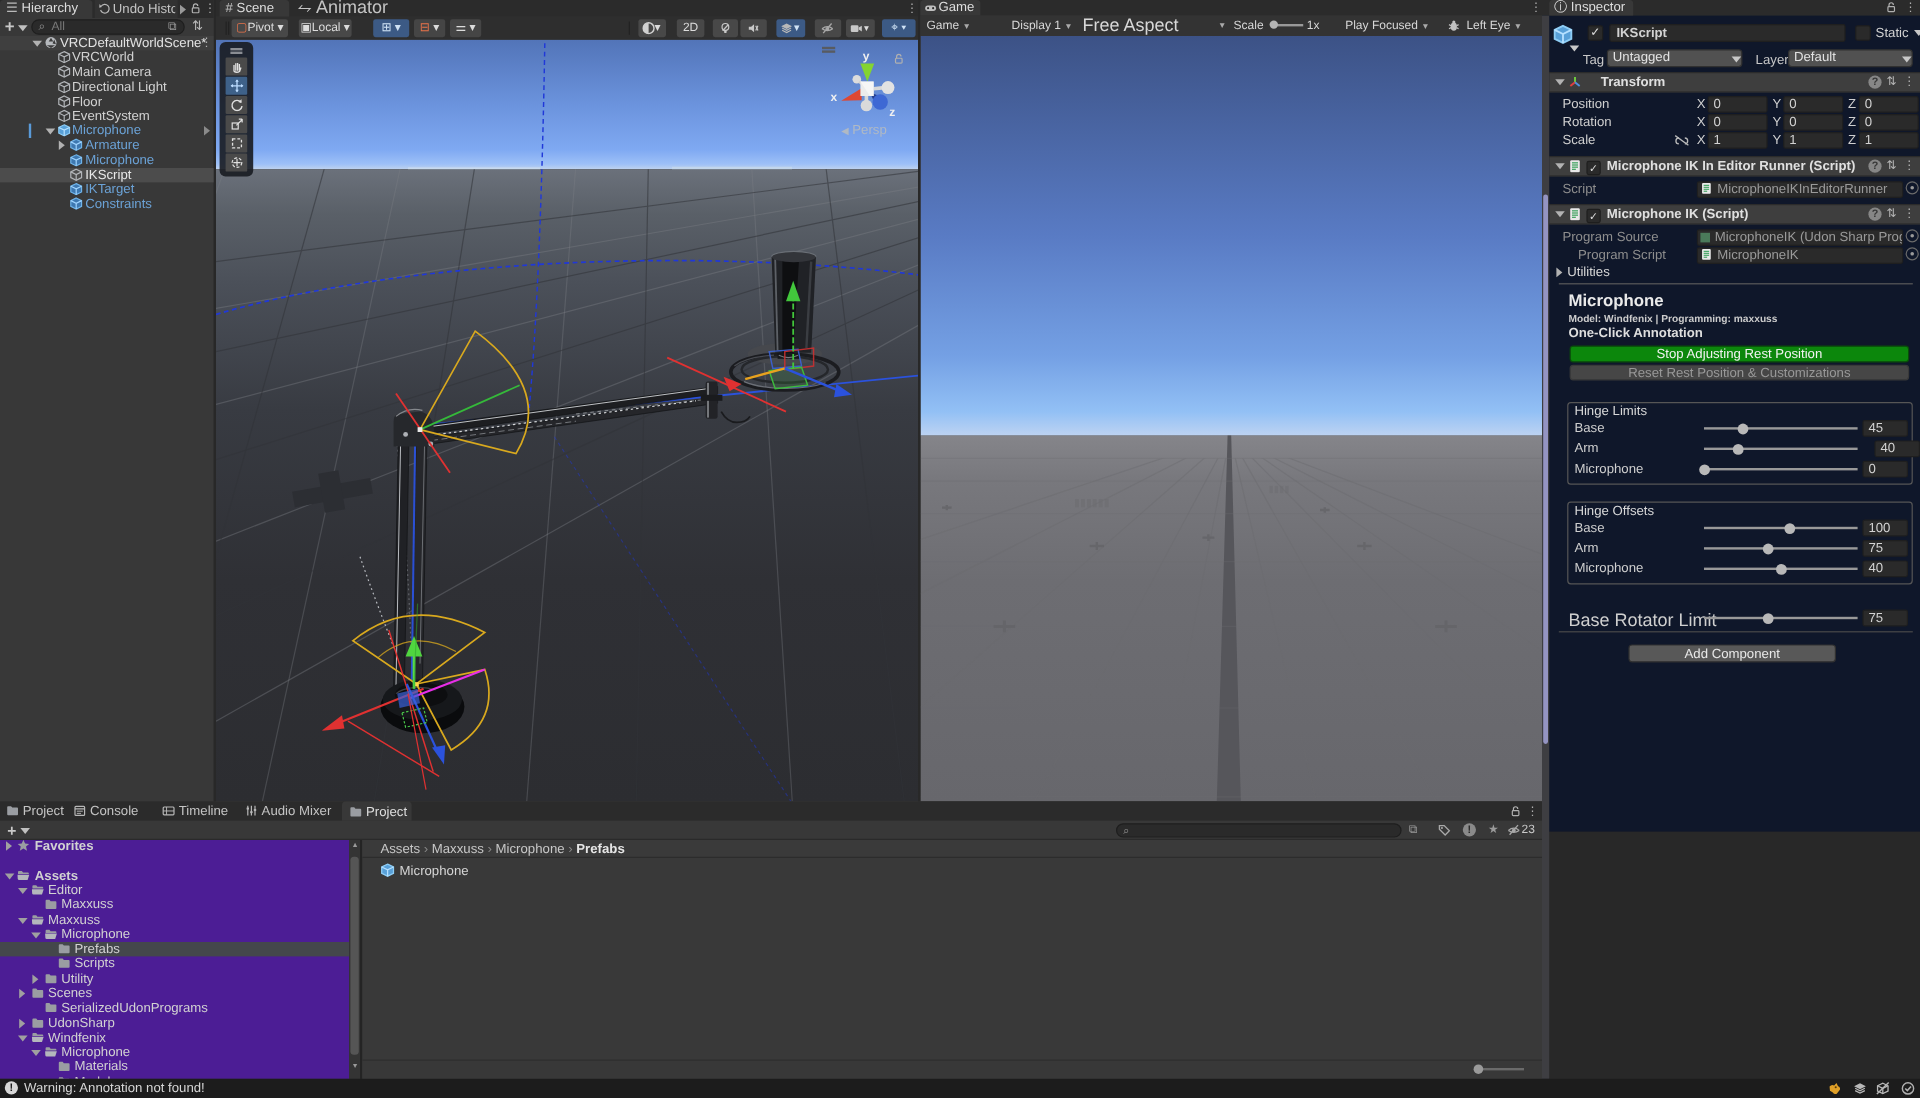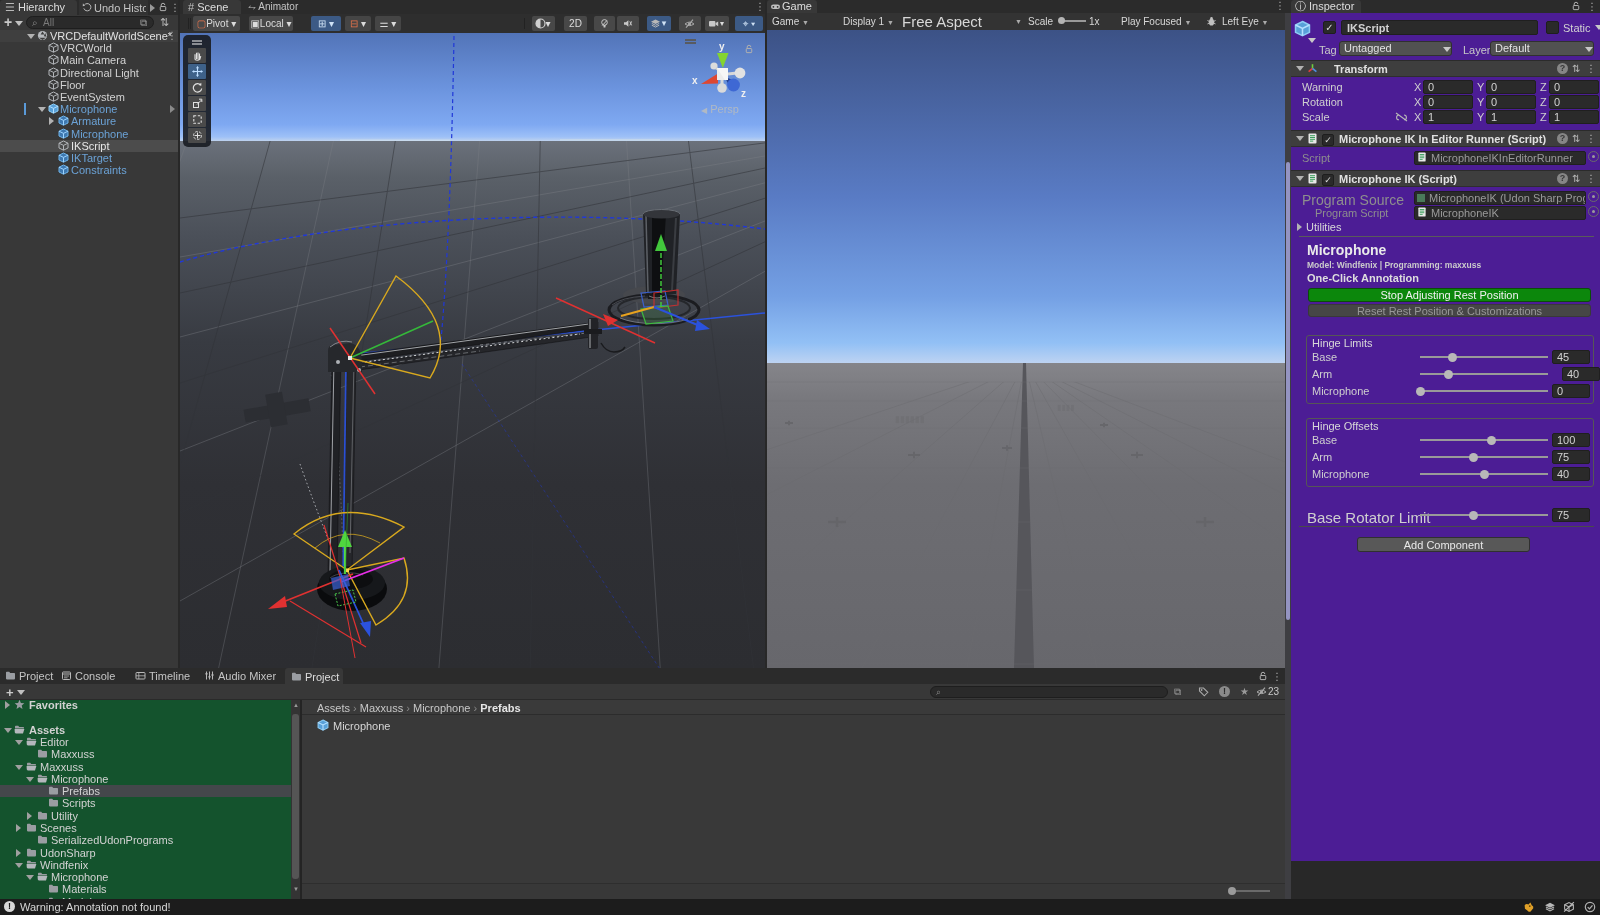--- a/index.html
+++ b/index.html
@@ -258,21 +258,21 @@
     <div class="a" style="left:0;top:164.2px;width:178px;height:12px">
       <svg class="a" style="left:58px;top:0px" width="11" height="11" viewBox="0 0 11 11">
         <use href="#cubeb"></use>
       </svg>
       <div class="row blue" style="left:71px;top:0">Constraints</div>
     </div>
   </div>
 <div class="a" style="left:180px;top:0;width:585px;height:668px;background:#383838">
     <div class="a" style="left:0;top:0;width:585px;height:14px;background:#2b2b2b">
       <div class="tab" style="left:3px;width:58px;height:14px;line-height:14px"><span style="margin-left:5px;color:#c0c0c0">#</span> Scene</div>
-      <div class="a" style="left:68px;top:0;height:14px;color:#c4c4c4;font-size:10px;line-height:14px">⥊ Animator</div>
+      <div class="a" style="left:68px;top:0;height:14px;color:#c4c4c4;font-size:15px;line-height:14px">⥊ Animator</div>
       <div class="a" style="left:575px;top:1px;color:#b0b0b0;font-size:10px">⋮</div>
     </div>
     <div class="a" style="left:0;top:14px;width:585px;height:19px;background:#2e2e2e">
       <div class="a" style="left:8px;top:4px;width:1px;height:11px;background:#222"></div>
       <div class="a" style="left:10px;top:4px;width:1px;height:11px;background:#222"></div>
       <div class="a" style="left:13px;top:2px;width:47px;height:15px;background:#484848;border-radius:2px;color:#dcdcdc;font-size:10px;line-height:15px;text-align:center;white-space:nowrap"><span style="color:#e8734a">▢</span>Pivot ▾</div>
       <div class="a" style="left:69px;top:2px;width:44px;height:15px;background:#484848;border-radius:2px;color:#dcdcdc;font-size:10px;line-height:15px;text-align:center;white-space:nowrap">▣Local ▾</div>
       <div class="a" style="left:131px;top:2px;width:30px;height:15px;background:#3c5a85;border-radius:2px;color:#cfe2f5;font-size:10px;line-height:15px;text-align:center;white-space:nowrap"><span style="color:#cfe2f5">⊞</span> ▾</div>
       <div class="a" style="left:165px;top:2px;width:26px;height:15px;background:#454545;border-radius:2px;color:#dcdcdc;font-size:10px;line-height:15px;text-align:center;white-space:nowrap"><span style="color:#e8734a">⊟</span> ▾</div>
       <div class="a" style="left:195px;top:2px;width:26px;height:15px;background:#454545;border-radius:2px;color:#dcdcdc;font-size:10px;line-height:15px;text-align:center;white-space:nowrap">⚌ ▾</div>
@@ -568,21 +568,21 @@
         <path d="M141,425 L153,425 M147,421.7 L147,428.3" stroke="#636367" stroke-width="2" opacity="0.75"></path>
         <path d="M364,425 L376,425 M370,421.7 L370,428.3" stroke="#636367" stroke-width="2" opacity="0.75"></path>
         <path d="M18,393 L26,393 M22,390.8 L22,395.2" stroke="#636367" stroke-width="2" opacity="0.75"></path>
         <path d="M333,395 L341,395 M337,392.8 L337,397.2" stroke="#636367" stroke-width="2" opacity="0.75"></path>
         <path d="M235,418 L245,418 M240,415.25 L240,420.75" stroke="#636367" stroke-width="2" opacity="0.75"></path>
         <text x="128" y="392" fill="#6d6d71" font-size="9" opacity="0.6" font-family="Liberation Sans">▮▮▮▮▮▮</text>
         <text x="290" y="380" fill="#6d6d71" font-size="8" opacity="0.5" font-family="Liberation Sans">▮▮▮▮</text>
       </svg>
     </div>
   </div>
-<div class="a" style="left:1285px;top:0;width:315px;height:861px;background:#4c1d95">
+<div class="a" style="left:1285px;top:0;width:315px;height:693px;background:#0f172a">
     <div class="a" style="left:0;top:0;width:315px;height:13px;background:#2b2b2b">
       <div class="tab" style="left:6px;width:70px;height:13px;line-height:13px"><span style="margin-left:4px">ⓘ</span> Inspector</div>
       <svg class="a" style="left:286px;top:1px" width="10" height="10" viewBox="0 0 11 11">
         <use href="#lock"></use>
       </svg>
       <div class="a" style="left:302px;top:1px;color:#b0b0b0;font-size:10px;line-height:11px">⋮</div>
     </div>
     <div class="a" style="left:0;top:13px;width:6px;height:886px;background:#3e3e42"></div>
     <div class="a" style="left:1px;top:162px;width:4px;height:458px;background:#9494c2;border-radius:2px"></div>
     <div class="a" style="left:6px;top:13px;width:309px;height:886px">
@@ -603,21 +603,21 @@
       <div class="a" style="left:294px;top:34px;width:0;height:0;border-left:4px solid transparent;border-right:4px solid transparent;border-top:5px solid #c8c8c8"></div>
       <div class="hdr" style="top:47px;width:309px;height:17px"></div>
       <div class="a" style="left:5px;top:53px;width:0;height:0;border-left:4px solid transparent;border-right:4px solid transparent;border-top:5px solid #b2b2b2"></div>
       <svg class="a" style="left:16px;top:50px" width="11" height="11" viewBox="0 0 11 11">
         <use href="#trico"></use>
       </svg>
       <div class="a" style="left:43px;top:50px;color:#e0e0e0;font-size:11px;font-weight:bold">Transform</div>
       <div class="a" style="left:266px;top:50px;width:11px;height:11px;border-radius:50%;background:#868686;color:#383838;font-size:9px;font-weight:bold;text-align:center;line-height:11px">?</div>
       <div class="a" style="left:281px;top:50px;color:#b8b8b8;font-size:10px;line-height:11px">⇅</div>
       <div class="a" style="left:295px;top:50px;color:#b8b8b8;font-size:10px;line-height:11px">⋮</div>
-      <div class="a" style="left:11px;top:68px;color:#cfcfcf;font-size:11px">Warning</div>
+      <div class="a" style="left:11px;top:68px;color:#cfcfcf;font-size:11px">Position</div>
       <div class="a" style="left:123px;top:68px;color:#cfcfcf;font-size:11px">X</div>
       <div class="inp" style="left:132px;top:67px;width:50px;height:14px;line-height:13px;padding-left:4px">0</div>
       <div class="a" style="left:186px;top:68px;color:#cfcfcf;font-size:11px">Y</div>
       <div class="inp" style="left:195px;top:67px;width:50px;height:14px;line-height:13px;padding-left:4px">0</div>
       <div class="a" style="left:249px;top:68px;color:#cfcfcf;font-size:11px">Z</div>
       <div class="inp" style="left:258px;top:67px;width:50px;height:14px;line-height:13px;padding-left:4px">0</div>
       <div class="a" style="left:11px;top:83px;color:#cfcfcf;font-size:11px">Rotation</div>
       <div class="a" style="left:123px;top:83px;color:#cfcfcf;font-size:11px">X</div>
       <div class="inp" style="left:132px;top:82px;width:50px;height:14px;line-height:13px;padding-left:4px">0</div>
       <div class="a" style="left:186px;top:83px;color:#cfcfcf;font-size:11px">Y</div>
@@ -654,21 +654,21 @@
       <div class="hdr" style="top:157px;width:309px;height:17px"></div>
       <div class="a" style="left:5px;top:163px;width:0;height:0;border-left:4px solid transparent;border-right:4px solid transparent;border-top:5px solid #b2b2b2"></div>
       <svg class="a" style="left:16px;top:160px" width="11" height="11" viewBox="0 0 11 11">
         <use href="#scrpt"></use>
       </svg>
       <div class="a" style="left:31px;top:161px;width:12px;height:12px;background:#2a2a2a;border:1px solid #1e1e1e;border-radius:2px;color:#dcdcdc;font-size:9px;line-height:11px;text-align:center">✓</div>
       <div class="a" style="left:48px;top:160px;color:#e0e0e0;font-size:11px;font-weight:bold">Microphone IK (Script)</div>
       <div class="a" style="left:266px;top:160px;width:11px;height:11px;border-radius:50%;background:#868686;color:#383838;font-size:9px;font-weight:bold;text-align:center;line-height:11px">?</div>
       <div class="a" style="left:281px;top:160px;color:#b8b8b8;font-size:10px;line-height:11px">⇅</div>
       <div class="a" style="left:295px;top:160px;color:#b8b8b8;font-size:10px;line-height:11px">⋮</div>
-      <div class="a" style="left:11px;top:179px;color:#8e8e8e;font-size:14px">Program Source</div>
+      <div class="a" style="left:11px;top:179px;color:#8e8e8e;font-size:11px">Program Source</div>
       <div class="inp" style="left:123px;top:178px;width:172px;height:14px;line-height:13px;color:#9a9a9a;padding-left:14px;overflow:hidden;white-space:nowrap">MicrophoneIK (Udon Sharp Program</div>
       <div class="a" style="left:126px;top:181px;width:8px;height:8px;background:#4a7a5a"></div>
       <div class="a" style="left:297px;top:178px;width:11px;height:11px;border:1px solid #6a6a6a;border-radius:50%"></div>
       <div class="a" style="left:301px;top:182px;width:3px;height:3px;border-radius:50%;background:#9a9a9a"></div>
       <div class="a" style="left:24px;top:194px;color:#8e8e8e;font-size:11px">Program Script</div>
       <div class="inp" style="left:123px;top:193px;width:172px;height:14px;line-height:13px;color:#9a9a9a;padding-left:16px;overflow:hidden">MicrophoneIK</div>
       <svg class="a" style="left:126px;top:194px" width="10" height="10" viewBox="0 0 11 11">
         <use href="#scrpt"></use>
       </svg>
       <div class="a" style="left:297px;top:193px;width:11px;height:11px;border:1px solid #6a6a6a;border-radius:50%"></div>
@@ -754,21 +754,21 @@
       <svg class="a" style="left:1198px;top:2px" width="11" height="11" viewBox="0 0 11 11">
         <use href="#tagi"></use>
       </svg>
       <div class="a" style="left:1219px;top:2px;width:11px;height:11px;border-radius:50%;background:#8a8a8a;color:#2b2b2b;font-size:9px;font-weight:bold;text-align:center;line-height:11px">!</div>
       <div class="a" style="left:1240px;top:2px;color:#9a9a9a;font-size:10px;line-height:12px">★</div>
       <svg class="a" style="left:1256px;top:2px" width="11" height="11" viewBox="0 0 11 11">
         <use href="#eyeoff"></use>
       </svg>
       <div class="a" style="left:1268px;top:2px;color:#c8c8c8;font-size:10px;line-height:12px">23</div>
     </div>
-    <div class="a" style="left:0;top:32px;width:291px;height:199px;overflow:hidden;background:#14532d">
+    <div class="a" style="left:0;top:32px;width:291px;height:199px;overflow:hidden;background:#4c1d95">
       <div class="a" style="left:0;top:-1px;width:291px;height:12px">
         <div class="a" style="left:5px;top:2px;width:0;height:0;border-top:4px solid transparent;border-bottom:4px solid transparent;border-left:5px solid #a0a0a0"></div>
         <svg class="a" style="left:14px;top:0px" width="11" height="11" viewBox="0 0 11 11">
           <use href="#star"></use>
         </svg>
         <div class="row" style="left:29px;top:0;font-weight:bold">Favorites</div>
       </div>
       <div class="a" style="left:0;top:24px;width:291px;height:12px">
         <div class="a" style="left:4px;top:4px;width:0;height:0;border-left:4px solid transparent;border-right:4px solid transparent;border-top:5px solid #a0a0a0"></div>
         <svg class="a" style="left:14px;top:0px" width="11" height="11" viewBox="0 0 11 11">

